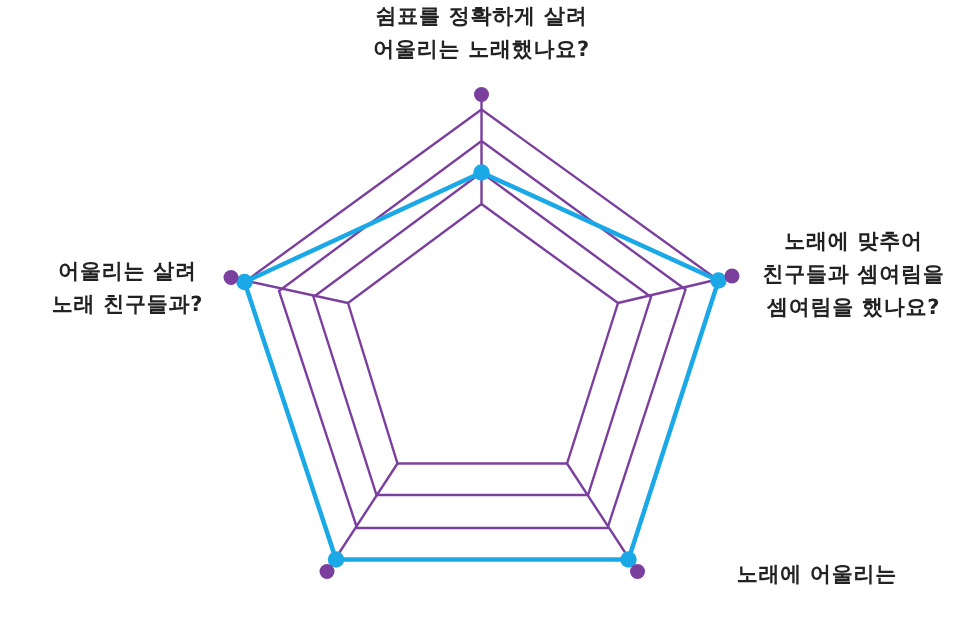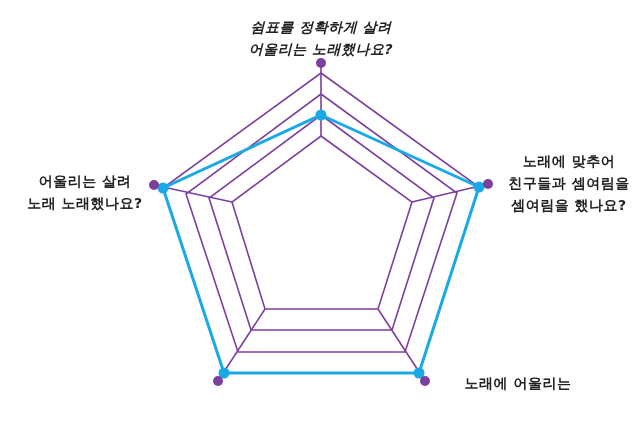--- a/index.html
+++ b/index.html
@@ -37,34 +37,34 @@
     </g>
   <g id="dots">
       <circle cx="321" cy="63" r="5" fill="#7b3f9e"></circle>
       <circle cx="488" cy="184" r="5" fill="#7b3f9e"></circle>
       <circle cx="425" cy="381" r="5" fill="#7b3f9e"></circle>
       <circle cx="218" cy="381" r="5" fill="#7b3f9e"></circle>
       <circle cx="154" cy="185" r="5" fill="#7b3f9e"></circle>
     </g>
 </svg>
 
-<div class="label" style="left:214px; top:16px; width:214px;font-style:italic;">
+<div class="label" style="left:214px; top:0; width:214px;">
   <span>쉼표를 정확하게 살려</span>
   <span>어울리는 노래했나요?</span>
 </div>
 
 <div class="label" style="left:500px; top:150px; width:138px;">
   <span>노래에 맞추어</span>
   <span>친구들과 셈여림을</span>
   <span>셈여림을 했나요?</span>
 </div>
 
 <div class="label" style="left:398px; top:372px; width:200px;">
-  <span style="padding-left:40px;">노래에 어울리는</span>
+  <span style="padding-left:40px;text-align:right;">노래에 어울리는</span>
 </div>
 
 <div class="label" style="left:4px; top:372px; width:200px;">
 </div>
 
 <div class="label" style="left:24px; top:170px; width:122px;">
   <span>어울리는 살려</span>
-  <span>노래 노래했나요?</span>
+  <span>노래 친구들과?</span>
 </div>
 
 </body></html>

